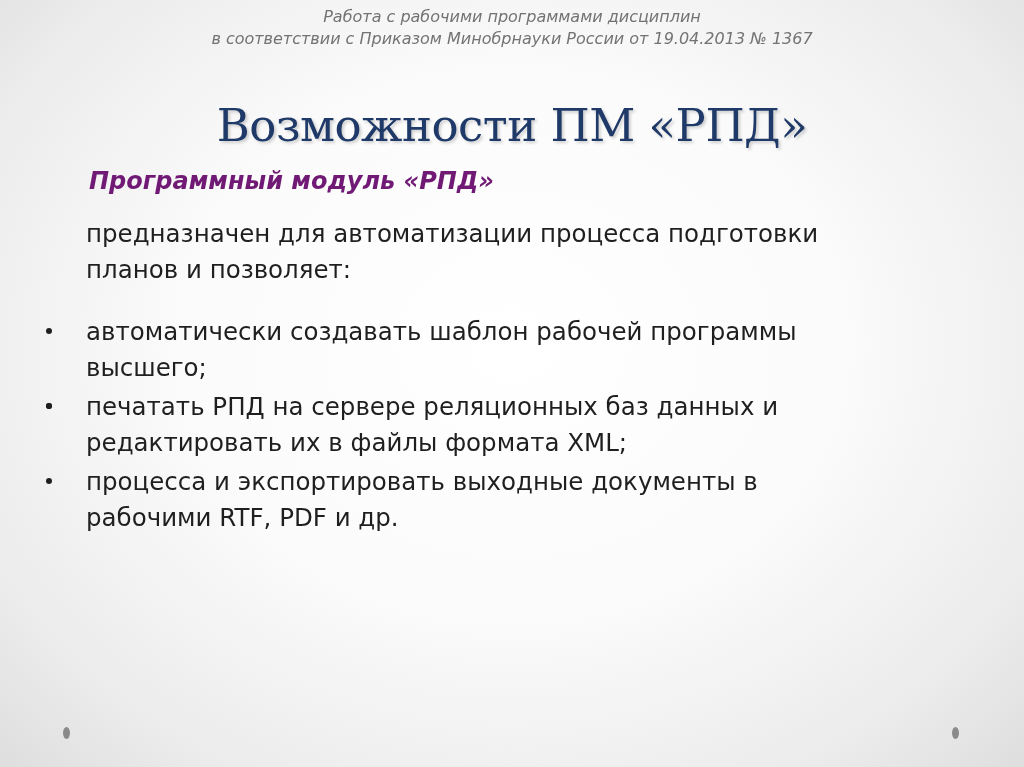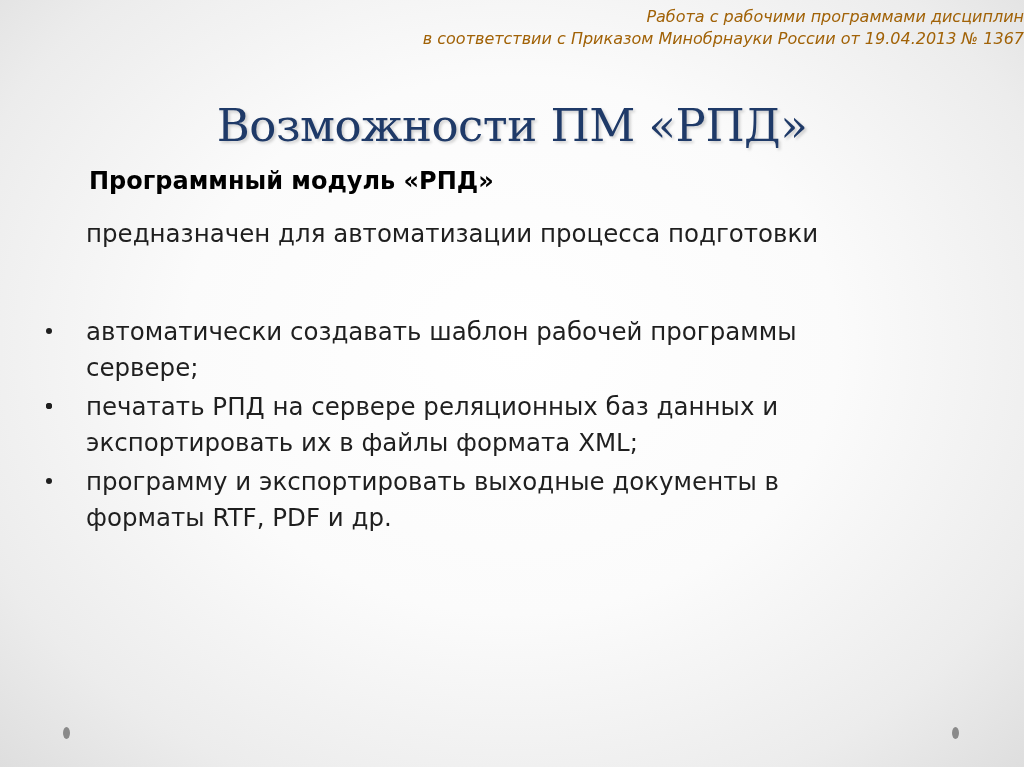--- a/index.html
+++ b/index.html
@@ -16,22 +16,22 @@
   }
   .slide {
     position: absolute;
     left: 0; top: 0;
     width: 1024px; height: 767px;
   }
   .subtitle {
     position: absolute;
     left: 0;
     width: 1024px;
-    text-align: right;
-    color: #a16207;
+    text-align: center;
+    color: #737373;
     font-style: italic;
     font-size: 16px;
     line-height: 21px;
   }
   .subtitle.l1 { top: 6px; }
   .subtitle.l2 { top: 28px; }
   .title {
     position: absolute;
     top: 96px;
     left: 0;
@@ -44,21 +44,22 @@
     letter-spacing: -0.5px;
     text-shadow: 2px 2px 3px rgba(0,0,0,0.18);
   }
   .module-title {
     position: absolute;
     top: 165px;
     left: 89px;
     font-weight: bold;
     font-size: 24px;
     line-height: 32px;
-    color: #000000;
+    color: #701a75;
+    font-style: italic;
   }
   .body-text {
     position: absolute;
     left: 86px;
     width: 900px;
     color: #1f1f1f;
     font-size: 24.5px;
     line-height: 35.5px;
   }
   .intro { top: 216px; }
@@ -106,44 +107,45 @@
 
   <div class="subtitle l1">Работа с рабочими программами дисциплин</div>
   <div class="subtitle l2">в соответствии с Приказом Минобрнауки России от 19.04.2013 № 1367</div>
 
   <div class="title">Возможности ПМ «РПД»</div>
 
   <div class="module-title">Программный модуль «РПД»</div>
 
   <div class="body-text intro">
     <div>предназначен  для автоматизации процесса подготовки</div>
+    <div>планов и позволяет:</div>
   </div>
 
   <div class="bullets">
     <div class="bullet-item">
       <span class="bullet-dot"></span>
       <div class="bullet-text">
         <div>автоматически создавать шаблон рабочей программы</div>
-        <div>сервере;</div>
+        <div>высшего;</div>
       </div>
     </div>
     <div class="bullet-item">
       <span class="bullet-dot"></span>
     </div>
     <div class="bullet-item">
       <span class="bullet-dot"></span>
       <div class="bullet-text">
         <div>печатать РПД на сервере реляционных баз данных и</div>
-        <div>экспортировать их в файлы формата XML;</div>
+        <div>редактировать их в файлы формата XML;</div>
       </div>
     </div>
     <div class="bullet-item">
       <span class="bullet-dot"></span>
       <div class="bullet-text">
-        <div>программу и экспортировать  выходные документы в</div>
-        <div>форматы RTF, PDF и др.</div>
+        <div>процесса и экспортировать  выходные документы в</div>
+        <div>рабочими RTF, PDF и др.</div>
       </div>
     </div>
   </div>
 
   <span class="corner-dot left"></span>
   <span class="corner-dot right"></span>
 </div>
 
 </body></html>

